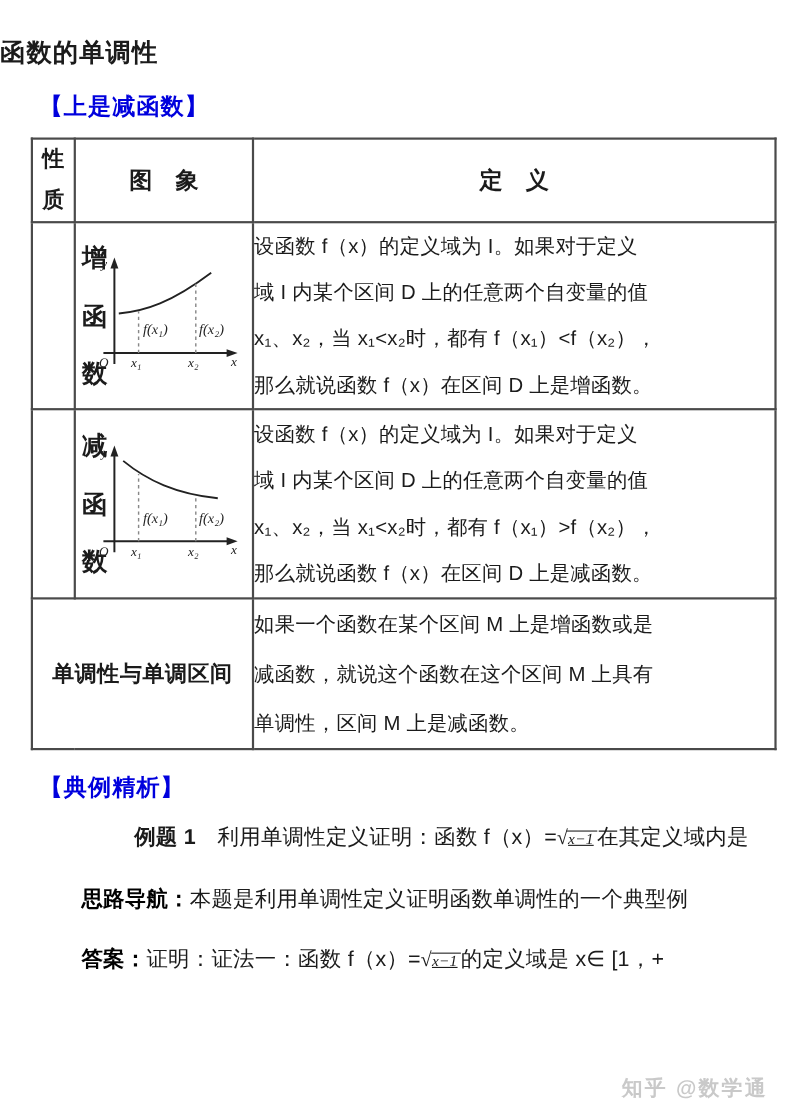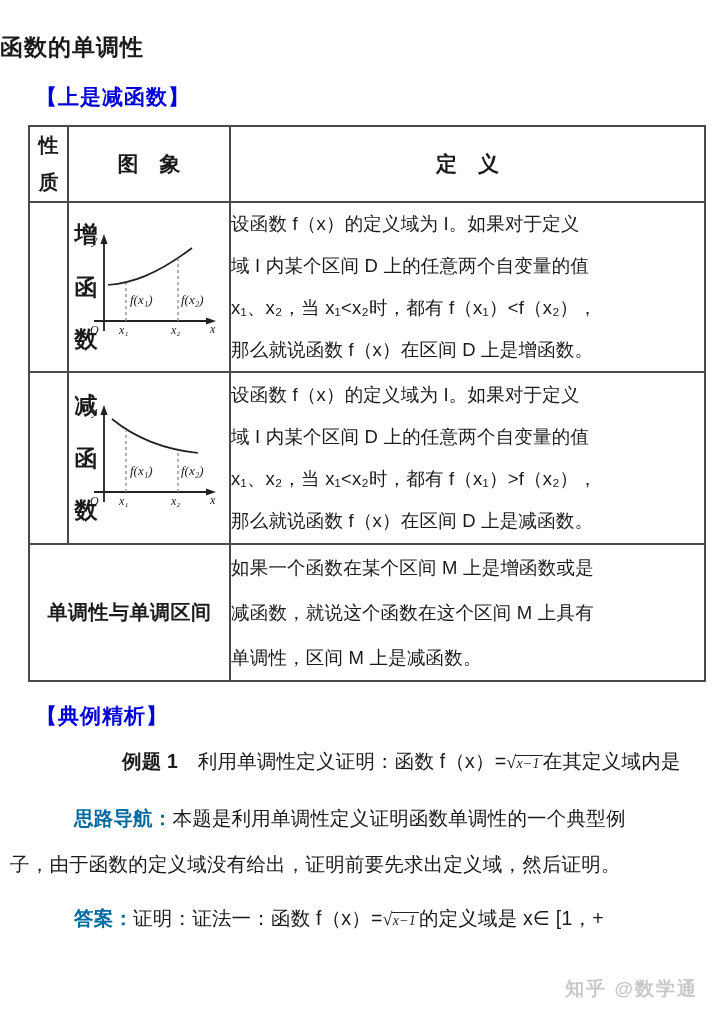--- a/index.html
+++ b/index.html
@@ -27,25 +27,25 @@
   .def-line { font-size:18.5px; line-height:42px; white-space:nowrap; letter-spacing:0.2px; }
   .def-line3 { font-size:18.5px; line-height:45px; white-space:nowrap; letter-spacing:0.2px; }
 
   .graph-wrap { text-align:center; }
   .graph-svg text { font-family:"Liberation Serif","DejaVu Serif",serif; font-style:italic; fill:#222; }
 
   .para-block { margin:8px 10px 0 10px; }
   .pline { font-size:19.5px; line-height:46px; white-space:nowrap; letter-spacing:0.2px; }
   .indent { padding-left:64px; }
   .btag { font-weight:bold;margin-left:48px; }
-  .rtag { color:#0369a1; font-weight:bold; }
+  .rtag { color:#000000; font-weight:bold; }
 
   .sqrt { font-family:"Liberation Serif","DejaVu Serif",serif; white-space:nowrap; }
   .sqrt-sign { font-style:normal; font-size:18px; }
-  .radicand { font-style:italic; font-size:14px; border-top:1.5px solid #222; padding:0 3px 0 1px; margin-left:-1px; }
+  .radicand { font-style:italic; font-size:14px; border-top:1.5px solid #222; padding:0 3px 0 1px; margin-left:-1px;text-decoration:underline; }
 
   .watermark { position:absolute; right:22px; bottom:16px; color:#c9c9c9; font-size:19px; font-weight:bold; letter-spacing:2px; }
 </style>
 </head>
 <body>
 
 <div class="doc-title">函数的单调性</div>
 
 <div class="sec-heading">【上是减函数】</div>
 
@@ -150,21 +150,20 @@
 <div class="para-block">
   <div class="pline indent">
     <span class="btag">例题 1</span><span>　利用单调性定义证明：函数 f（x）=</span><span class="sqrt"><span class="sqrt-sign">√</span><span class="radicand">x−1</span></span><span>在其定义域内是</span>
   </div>
 </div>
 
 <div class="para-block">
   <div class="pline indent">
     <span class="rtag">思路导航：</span><span>本题是利用单调性定义证明函数单调性的一个典型例</span>
   </div>
-  <div class="pline">子，由于函数的定义域没有给出，证明前要先求出定义域，然后证明。</div>
 </div>
 
 <div class="para-block">
   <div class="pline indent">
     <span class="rtag">答案：</span><span>证明：证法一：函数 f（x）=</span><span class="sqrt"><span class="sqrt-sign">√</span><span class="radicand">x−1</span></span><span>的定义域是 x∈ [1，+</span>
   </div>
 </div>
 
 <div class="watermark">知乎 @数学通</div>
 

